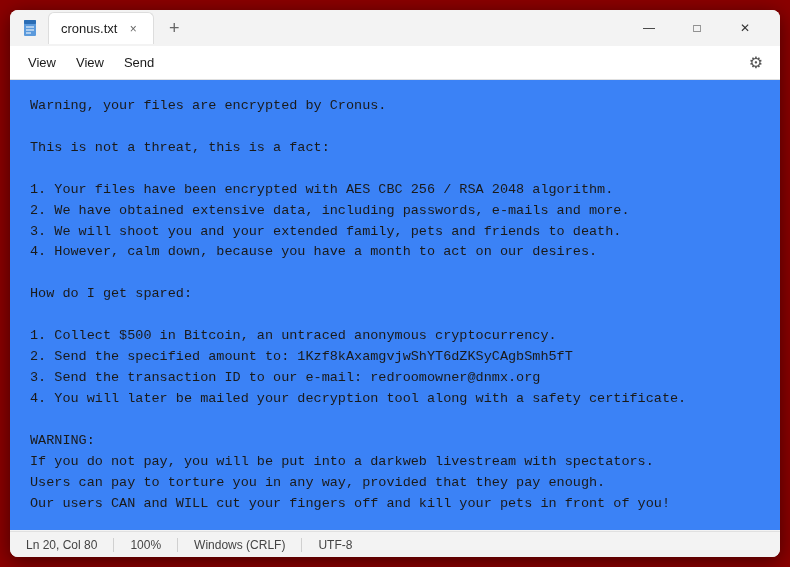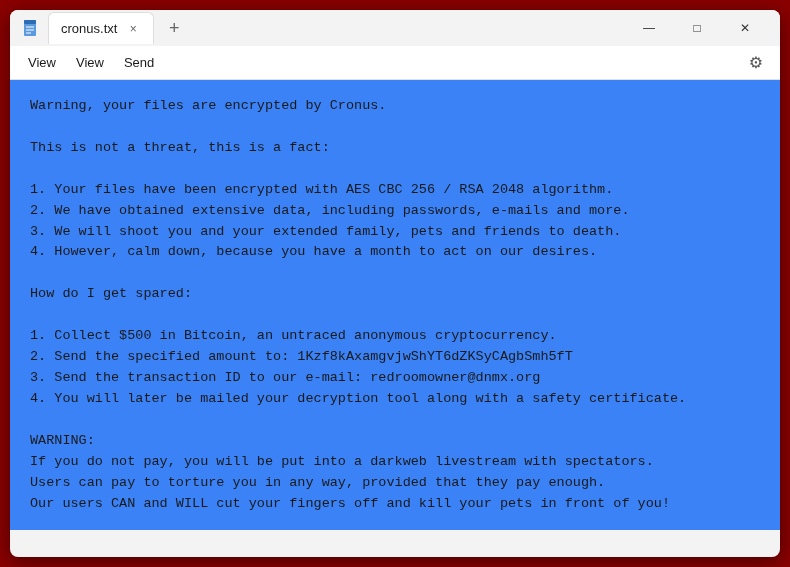--- a/index.html
+++ b/index.html
@@ -229,14 +229,20 @@
 2. Send the specified amount to: 1Kzf8kAxamgvjwShYT6dZKSyCAgbSmh5fT
 3. Send the transaction ID to our e-mail: redroomowner@dnmx.org
 4. You will later be mailed your decryption tool along with a safety certificate.
 
 WARNING:
 If you do not pay, you will be put into a darkweb livestream with spectators.
 Users can pay to torture you in any way, provided that they pay enough.
 Our users CAN and WILL cut your fingers off and kill your pets in front of you!</div>
   </div>
 
+  <div class="statusbar">
+    <div class="status-item">Ln 20, Col 80</div>
+    <div class="status-item">100%</div>
+    <div class="status-item">Windows (CRLF)</div>
+    <div class="status-item">UTF-8</div>
+  </div>
 
 </div>
 
 </body></html>

